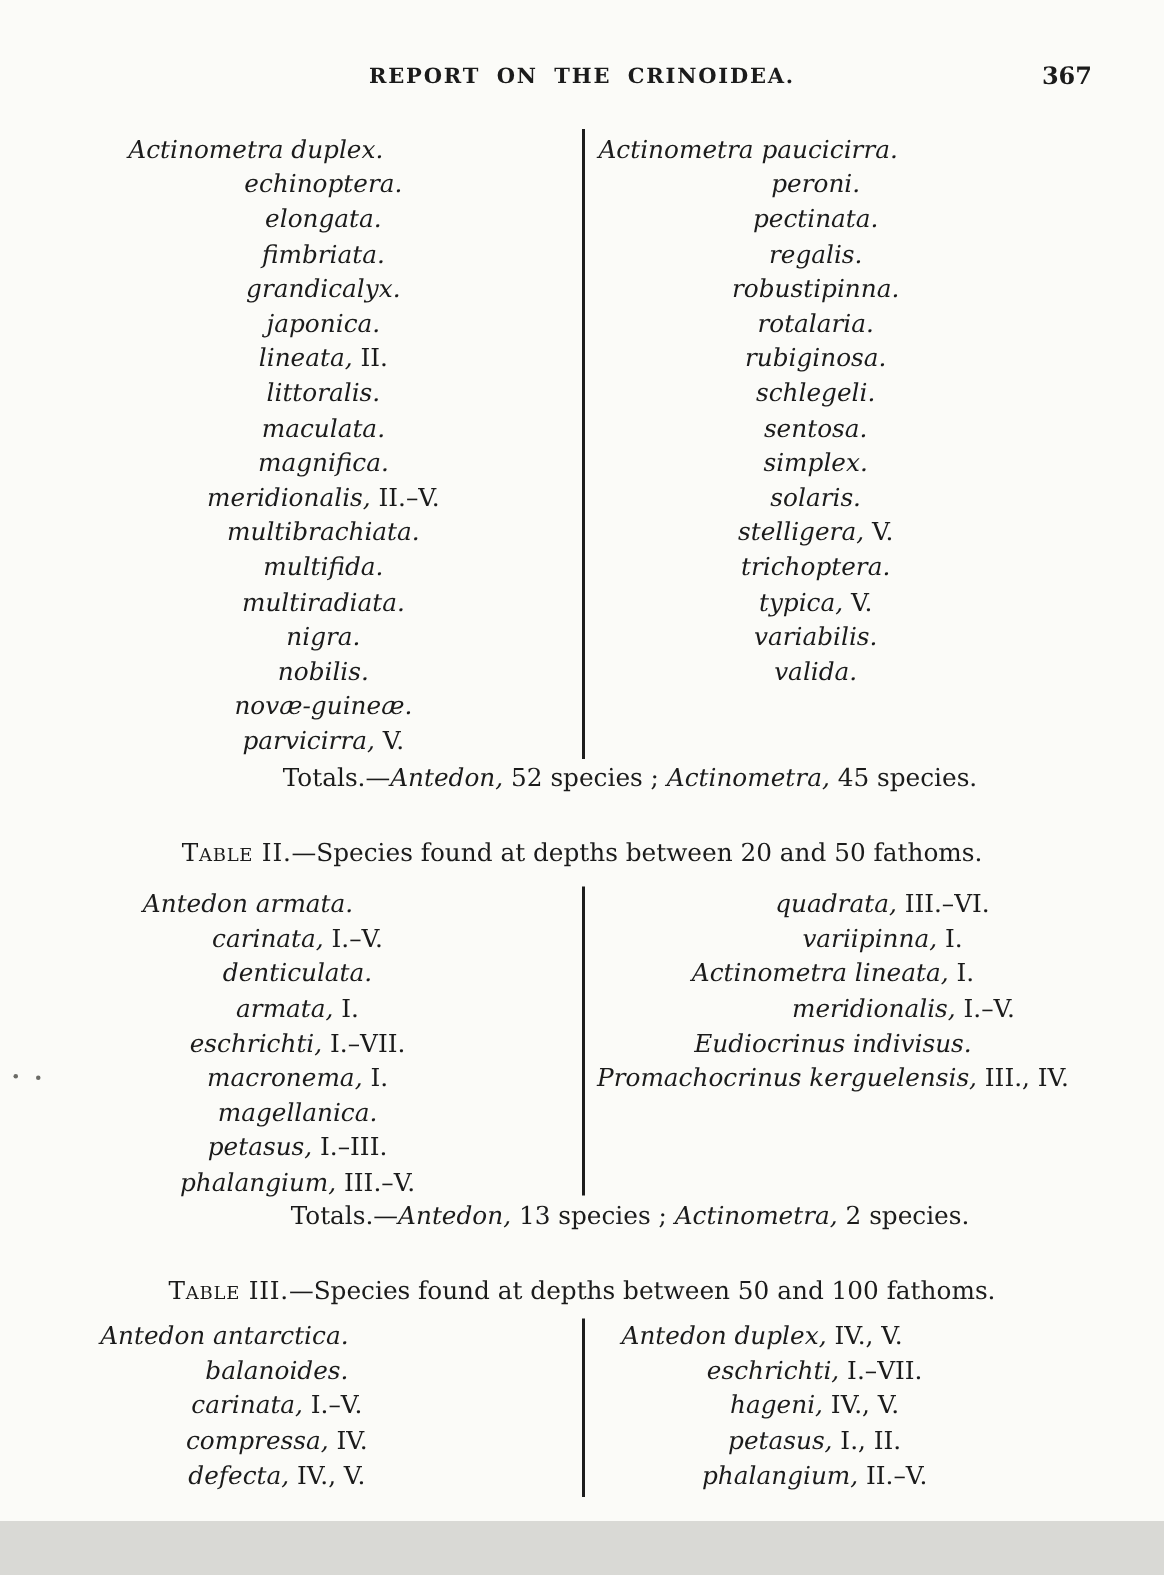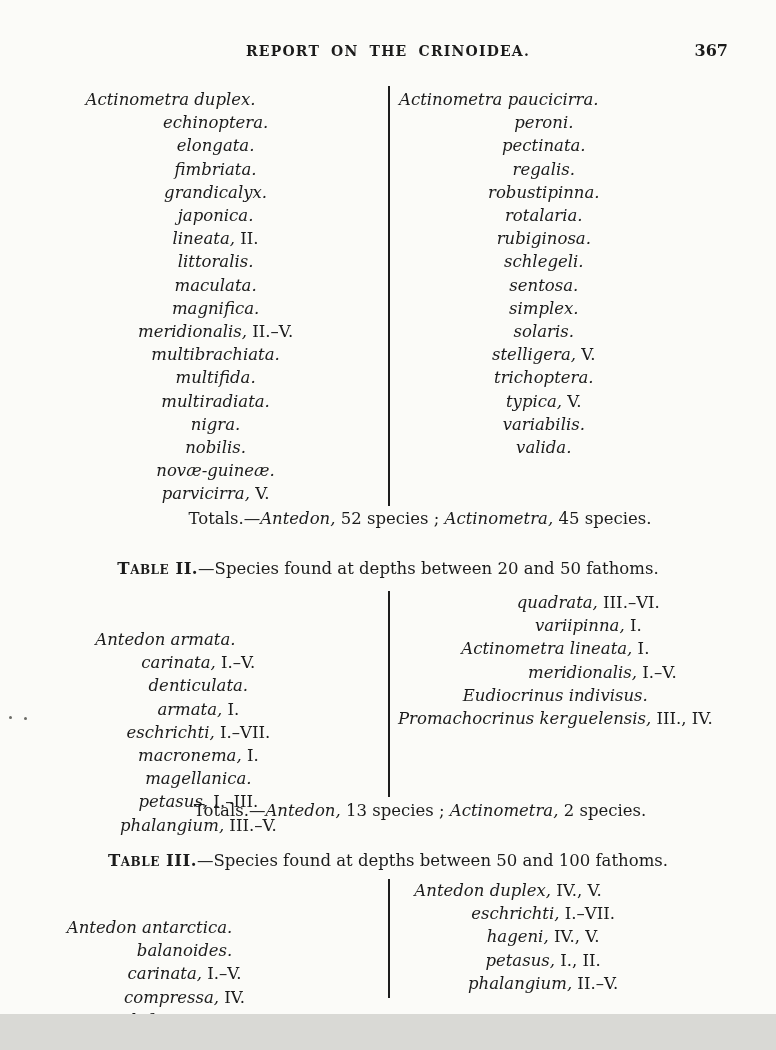--- a/index.html
+++ b/index.html
@@ -36,21 +36,21 @@
     top: 0;
     font-style: italic;
     font-size: 16.5px;
     line-height: 23.2px;
     white-space: nowrap;
   }
   .species-row { min-height: 23.2px; }
   .species-row .rm { font-style: normal; }
   .col-left  { left: 48px; }
   .col-right { left: 398px; }
-  .t2 .col-left, .t3 .col-left { left: 54px; margin-top: 37px; }
+  .t2 .col-left, .t3 .col-left { left: 54px; }
   .divider {
     position: absolute;
     left: 388px;
     width: 1.5px;
     background: #1d1d1d;
   }
   .t1 .indent-1 { padding-left: 90px; }
   .t2 .indent-1 { padding-left: 66px; }
   .t2 .indent-2 { padding-left: 94px; }
   .t3 .indent-1 { padding-left: 70px; }
@@ -63,21 +63,21 @@
     margin-left: 32px;
   }
   .totals-line .it-part { font-style: italic; }
   .table-heading {
     position: absolute;
     left: 0; width: 100%;
     text-align: center;
     font-size: 16.5px;
     line-height: 22px;
   }
-  .table-heading .sc { font-variant: small-caps; letter-spacing: 0.5px; font-weight: bold; }
+  .table-heading .sc { font-variant: small-caps; letter-spacing: 0.5px; }
   .bottom-bar {
     position: absolute;
     left: 29px; top: 1040px;
     width: 718px; height: 10px;
     background: #4d7cd9;
   }
   .artifact-dot {
     position: absolute;
     width: 3px; height: 3px;
     border-radius: 50%;

